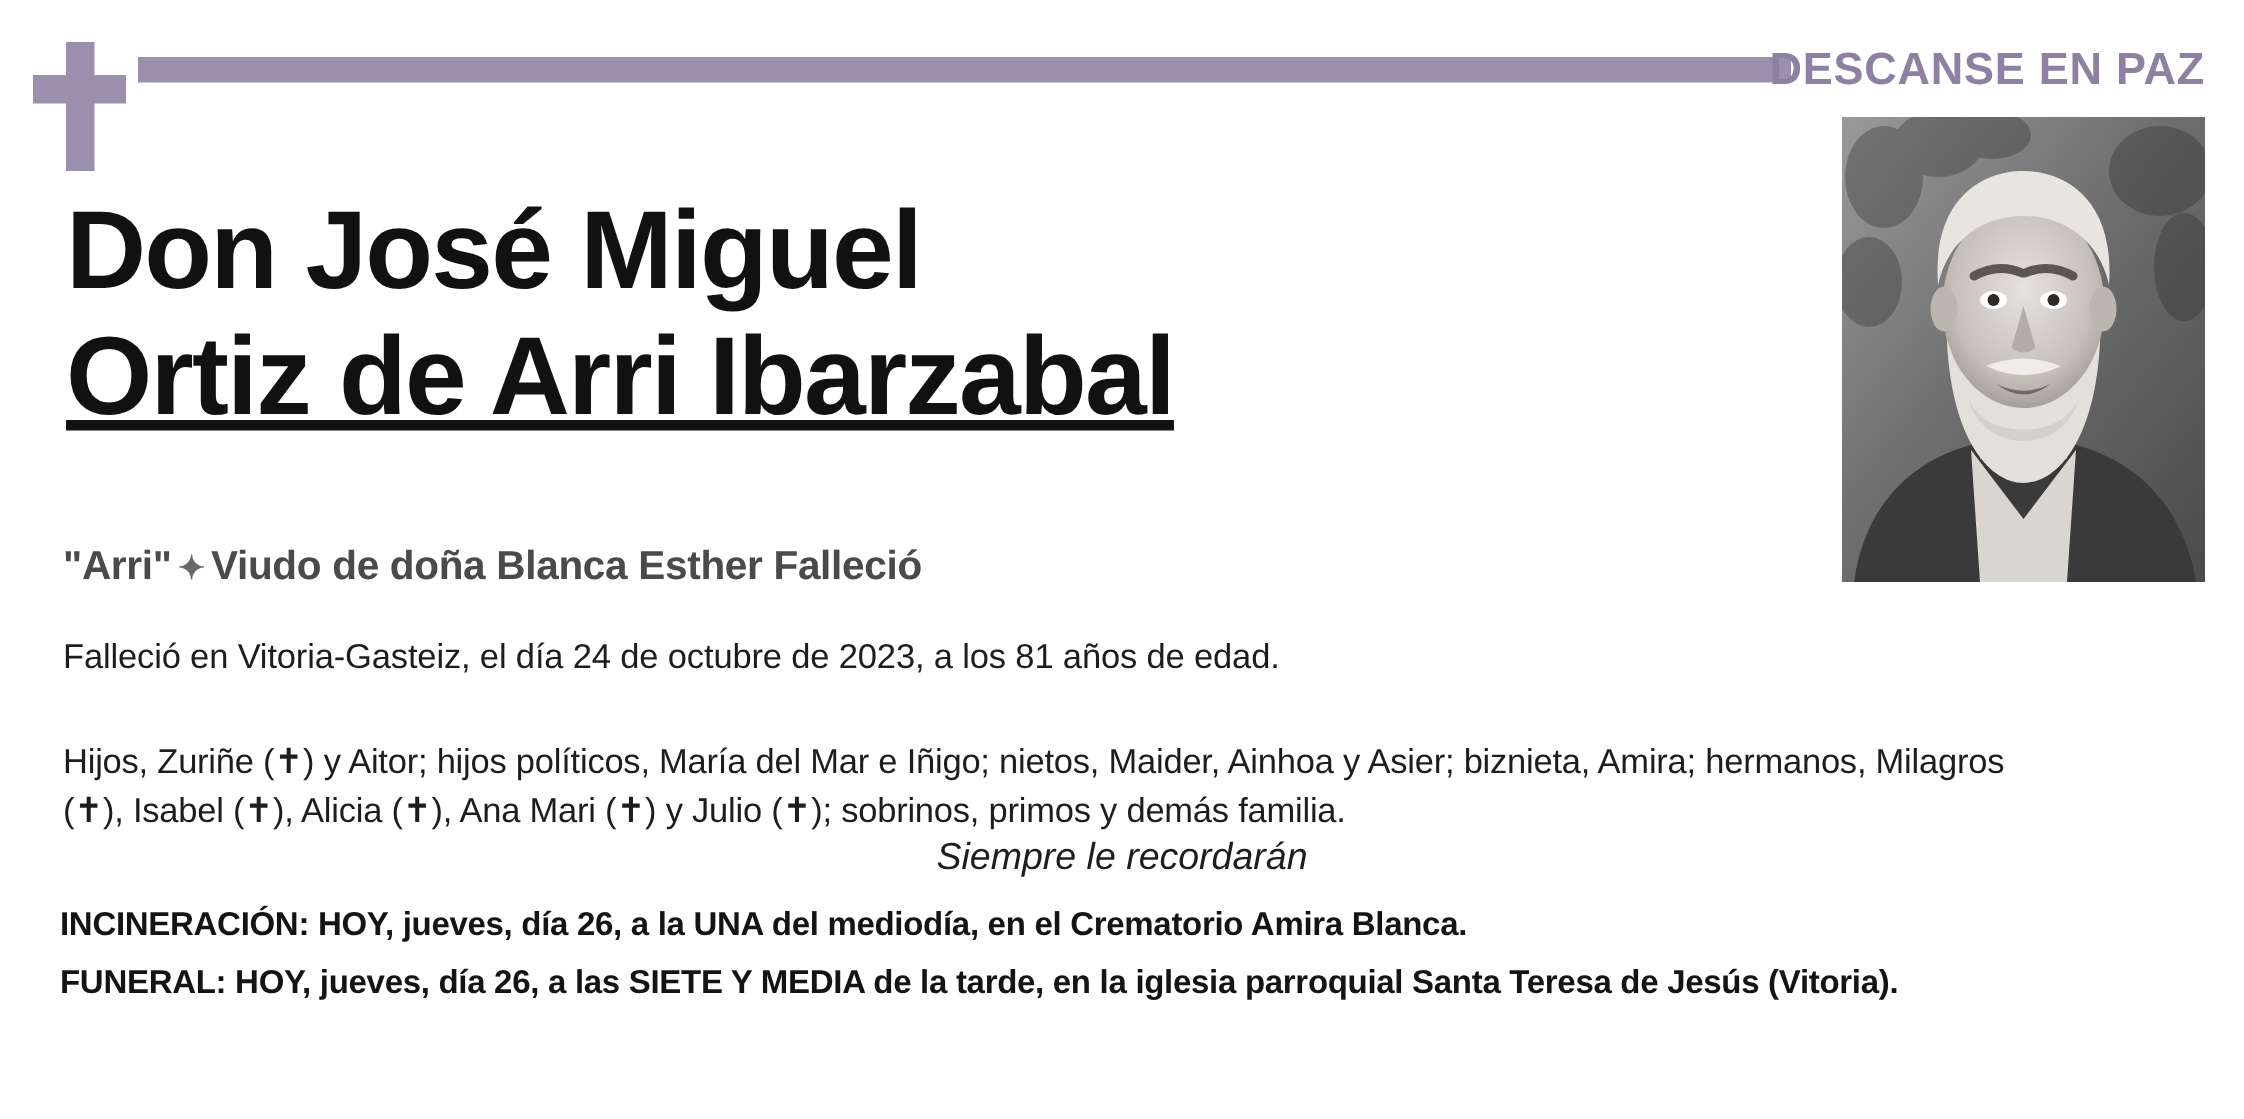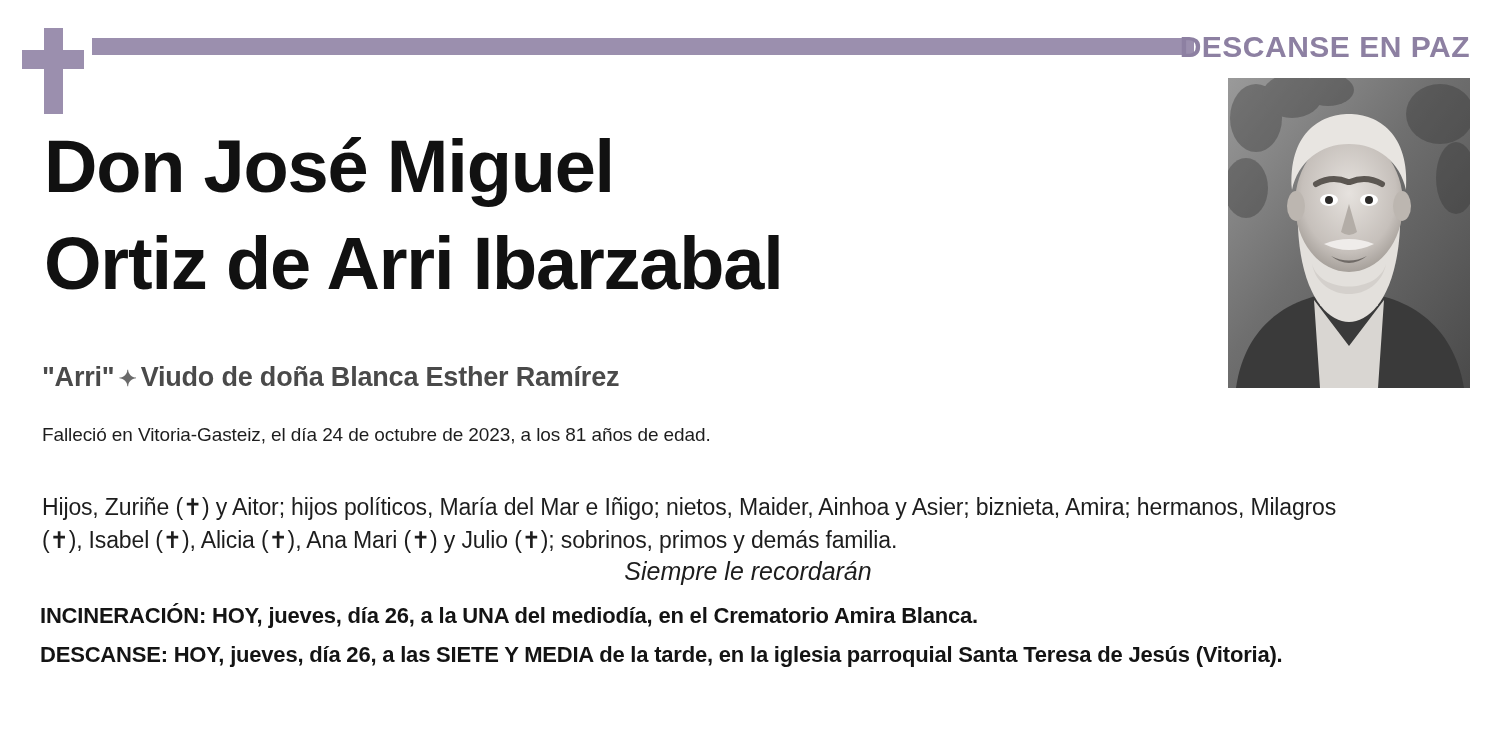--- a/index.html
+++ b/index.html
@@ -97,21 +97,22 @@
   .name-line {
     font-family: "Liberation Sans", sans-serif;
     font-weight: bold;
     font-size: 74px;
     line-height: 1.03;
     letter-spacing: -1.2px;
     color: #111111;
     white-space: nowrap;
   }
   .name-line-2 {
-    margin-top: 21px;
+    margin-top: 8px;
+    text-decoration: underline;
   }
 
   .subtitle {
     position: absolute;
     left: 42px;
     top: 362px;
     font-size: 27px;
     font-weight: bold;
     color: #4a4a4a;
     letter-spacing: -0.2px;
@@ -122,21 +123,21 @@
     font-size: 22px;
     padding: 0 4px;
   }
 
   
   .death-line {
     position: absolute;
     left: 42px;
     top: 424px;
     width: 1330px;
-    font-size: 19px;
+    font-size: 23px;
     color: #1d1d1d;
     letter-spacing: -0.1px;
   }
   .family {
     position: absolute;
     left: 42px;
     top: 491px;
     width: 1340px;
     font-size: 23px;
     line-height: 1.42;
@@ -241,27 +242,27 @@
       <path d="M84 186 C 92 226, 150 226, 158 186 C 150 216, 92 216, 84 186 Z" fill="#cdc9c5" opacity="0.7"></path>
     </svg>
   </div>
 
   <div class="name-block">
     <div class="name-line">Don José Miguel</div>
     <div class="name-line name-line-2">Ortiz de Arri Ibarzabal</div>
   </div>
 
   <div class="subtitle">
-    <span>"Arri"</span><span class="sep">✦</span><span>Viudo de doña Blanca Esther Ramírez</span>
+    <span>"Arri"</span><span class="sep">✦</span><span>Viudo de doña Blanca Esther Falleció</span>
   </div>
 
   <div class="death-line">Falleció en Vitoria-Gasteiz, el día 24 de octubre de 2023, a los 81 años de edad.</div>
 
   <div class="family">Hijos, Zuriñe (✝) y Aitor; hijos políticos, María del Mar e Iñigo; nietos, Maider, Ainhoa y Asier; biznieta, Amira; hermanos, Milagros (✝), Isabel (✝), Alicia (✝), Ana Mari (✝) y Julio (✝); sobrinos, primos y demás familia.</div>
 
   <div class="remember">Siempre le recordarán</div>
 
   <div class="services">
     <div class="service-line">INCINERACIÓN: HOY, jueves, día 26, a la UNA del mediodía, en el Crematorio Amira Blanca.</div>
-    <div class="service-line">DESCANSE: HOY, jueves, día 26, a las SIETE Y MEDIA de la tarde, en la iglesia parroquial Santa Teresa de Jesús (Vitoria).</div>
+    <div class="service-line">FUNERAL: HOY, jueves, día 26, a las SIETE Y MEDIA de la tarde, en la iglesia parroquial Santa Teresa de Jesús (Vitoria).</div>
   </div>
 
 </div>
 
 </body></html>

